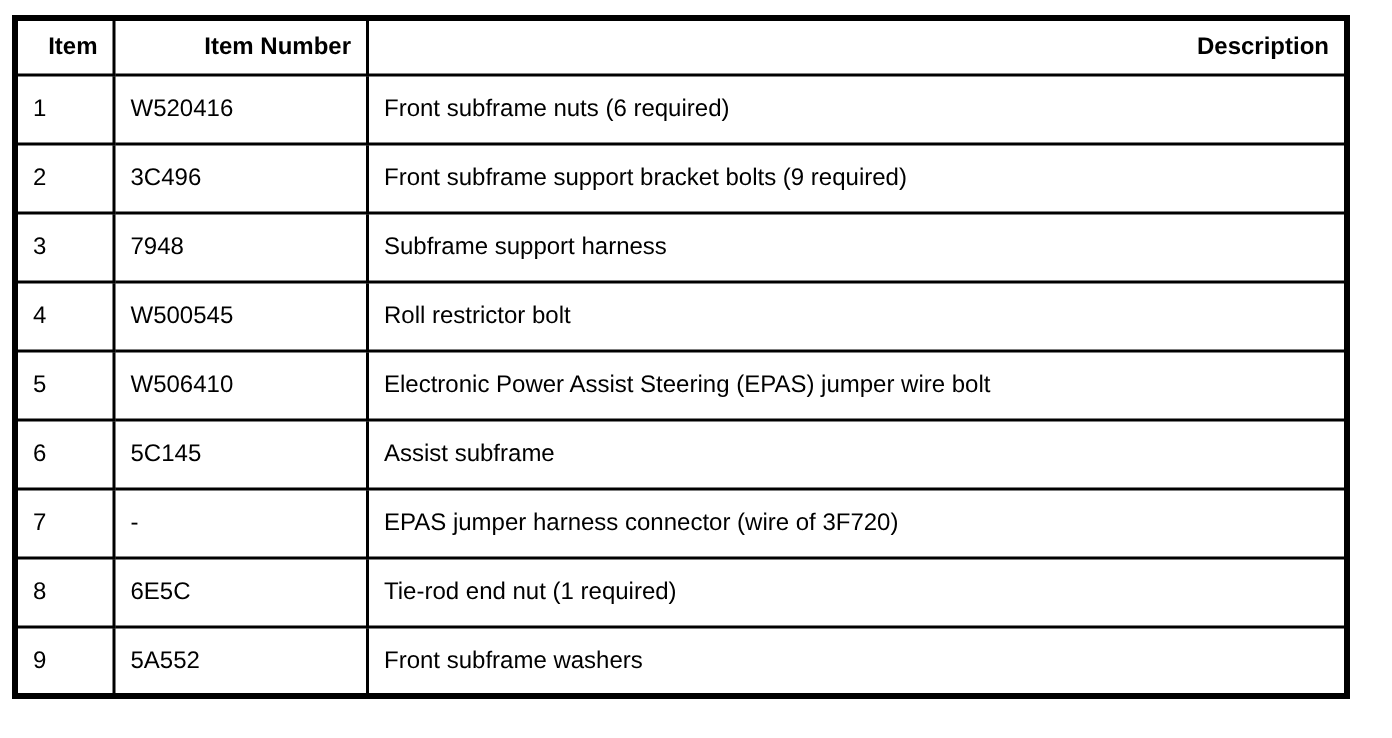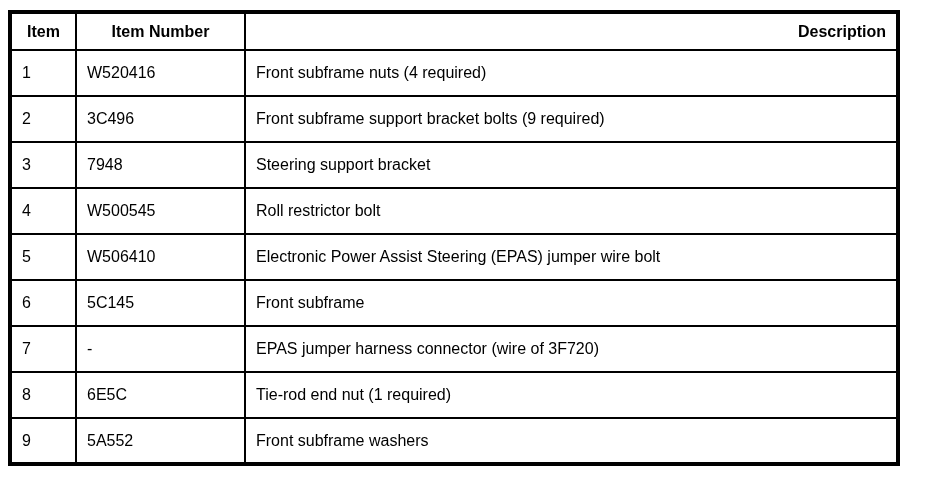--- a/index.html
+++ b/index.html
@@ -32,21 +32,21 @@
     border: 2px solid #000000;
     padding: 2px 10px;
     font-size: 16px;
     line-height: 1.2;
     vertical-align: middle;
     white-space: nowrap;
     overflow: hidden;
   }
   table.parts th {
     font-weight: bold;
-    text-align: center;
+    text-align: right;
     height: 38px;
   }
   table.parts th.desc-header {
     text-align: right;
   }
   table.parts td {
     font-weight: normal;
     text-align: left;
     height: 46px;
   }
@@ -68,46 +68,46 @@
       <tr>
         <th>Item</th>
         <th>Item Number</th>
         <th class="desc-header">Description</th>
       </tr>
     </thead>
     <tbody>
       <tr>
         <td>1</td>
         <td>W520416</td>
-        <td>Front subframe nuts (4 required)</td>
+        <td>Front subframe nuts (6 required)</td>
       </tr>
       <tr>
         <td>2</td>
         <td>3C496</td>
         <td>Front subframe support bracket bolts (9 required)</td>
       </tr>
       <tr>
         <td>3</td>
         <td>7948</td>
-        <td>Steering support bracket</td>
+        <td>Subframe support harness</td>
       </tr>
       <tr>
         <td>4</td>
         <td>W500545</td>
         <td>Roll restrictor bolt</td>
       </tr>
       <tr>
         <td>5</td>
         <td>W506410</td>
         <td>Electronic Power Assist Steering (EPAS) jumper wire bolt</td>
       </tr>
       <tr>
         <td>6</td>
         <td>5C145</td>
-        <td>Front subframe</td>
+        <td>Assist subframe</td>
       </tr>
       <tr>
         <td>7</td>
         <td>-</td>
         <td>EPAS jumper harness connector (wire of 3F720)</td>
       </tr>
       <tr>
         <td>8</td>
         <td>6E5C</td>
         <td>Tie-rod end nut (1 required)</td>

